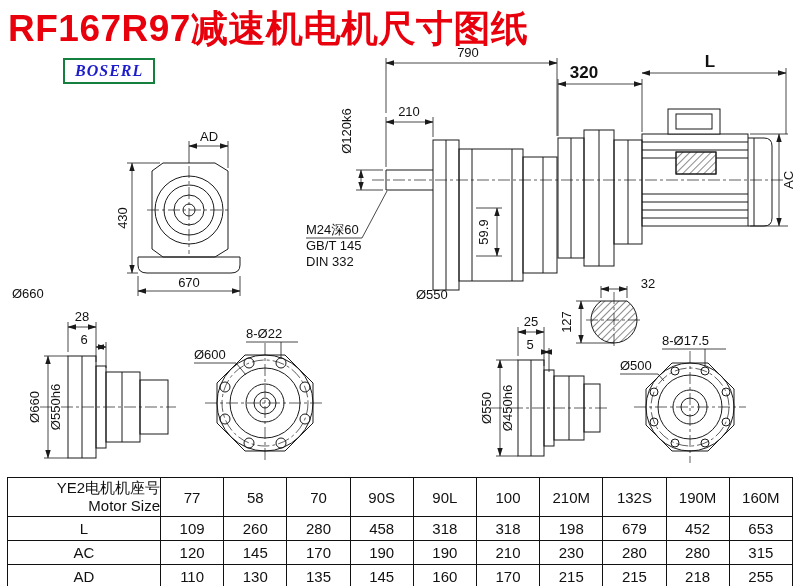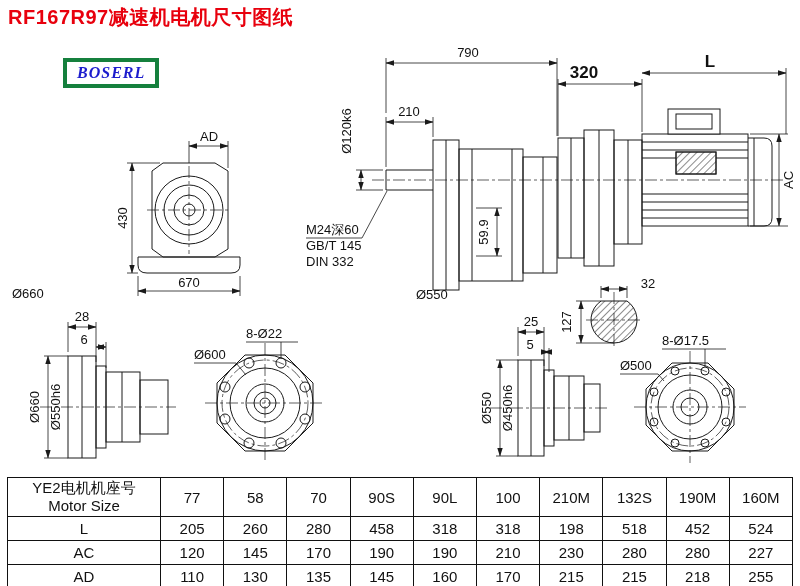--- a/index.html
+++ b/index.html
@@ -1,37 +1,37 @@
 <!DOCTYPE html>
 <html><head>
 <meta charset="utf-8">
 <style>
   html,body{margin:0;padding:0;}
   body{
     width:800px;height:586px;position:relative;background:#fff;overflow:hidden;
     font-family:"Liberation Sans","DejaVu Sans",sans-serif;color:#111;
   }
-  #title{position:absolute;left:8px;top:4px;font-size:20px;font-weight:bold;color:#e8000d;letter-spacing:.5px;white-space:nowrap;}
+  #title{position:absolute;left:8px;top:4px;font-size:37px;font-weight:bold;color:#e8000d;letter-spacing:.5px;white-space:nowrap;}
   #brand{
-    position:absolute;left:63px;top:58px;border:4px solid #15803d;padding:0 10px;height:22px;line-height:22px;
+    position:absolute;left:63px;top:58px;border:2px solid #15803d;padding:0 10px;height:22px;line-height:22px;
     font-family:"Liberation Serif","DejaVu Serif",serif;font-size:16px;font-weight:bold;font-style:italic;color:#1c1ccd;letter-spacing:1px;background:#fff;
   }
   #drawing{position:absolute;left:0;top:0;}
   .ln{stroke:#1a1a1a;stroke-width:1;fill:none;}
   .lnf{stroke:#1a1a1a;stroke-width:1;fill:#fff;}
   .hatched{fill:url(#hatch);stroke:#1a1a1a;stroke-width:1;}
   .cl{stroke:#1a1a1a;stroke-width:.7;fill:none;stroke-dasharray:12 3 3 3;}
   .dim{stroke:#1a1a1a;stroke-width:.8;fill:none;}
   #drawing text{font-size:13px;fill:#111;font-family:"Liberation Sans","DejaVu Sans",sans-serif;}
   #drawing text.big{font-size:17px;font-weight:bold;}
   #dim-table{position:absolute;left:7px;top:477px;width:786px;border-collapse:collapse;table-layout:fixed;background:#fff;}
   #dim-table th,#dim-table td{border:1px solid #111;text-align:center;font-size:15px;font-weight:normal;padding:0;height:23px;color:#111;}
   #dim-table tr.hrow th{height:38px;}
   #dim-table .first{width:152px;}
-  #dim-table .first div{line-height:18px;}
+  #dim-table .first div{line-height:18px;text-align:right;}
 </style>
 </head>
 <body>
 
 <div id="title">RF167R97减速机电机尺寸图纸</div>
 <div id="brand">BOSERL</div>
 
 <svg id="drawing" width="800" height="475" viewBox="0 0 800 475">
   <defs>
     <marker id="arr" viewBox="0 0 10 8" refX="9.5" refY="4" markerWidth="11" markerHeight="9" orient="auto-start-reverse">
@@ -305,43 +305,43 @@
     <th>90S</th>
     <th>90L</th>
     <th>100</th>
     <th>210M</th>
     <th>132S</th>
     <th>190M</th>
     <th>160M</th>
   </tr>
   <tr>
     <td class="first">L</td>
-    <td>205</td>
+    <td>109</td>
     <td>260</td>
     <td>280</td>
     <td>458</td>
     <td>318</td>
     <td>318</td>
     <td>198</td>
-    <td>518</td>
+    <td>679</td>
     <td>452</td>
-    <td>524</td>
+    <td>653</td>
   </tr>
   <tr>
     <td class="first">AC</td>
     <td>120</td>
     <td>145</td>
     <td>170</td>
     <td>190</td>
     <td>190</td>
     <td>210</td>
     <td>230</td>
     <td>280</td>
     <td>280</td>
-    <td>227</td>
+    <td>315</td>
   </tr>
   <tr>
     <td class="first">AD</td>
     <td>110</td>
     <td>130</td>
     <td>135</td>
     <td>145</td>
     <td>160</td>
     <td>170</td>
     <td>215</td>

